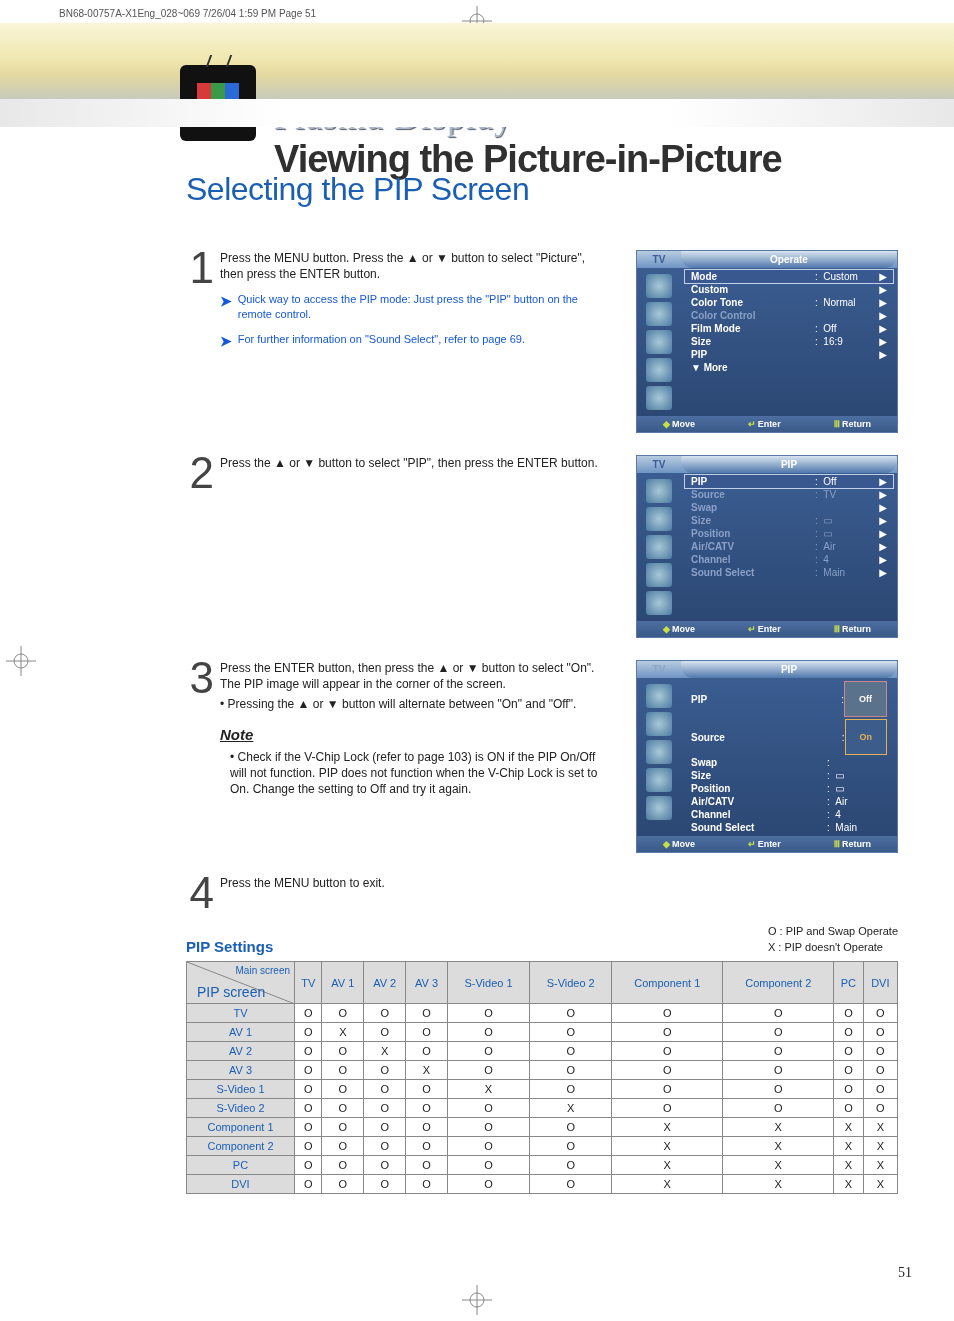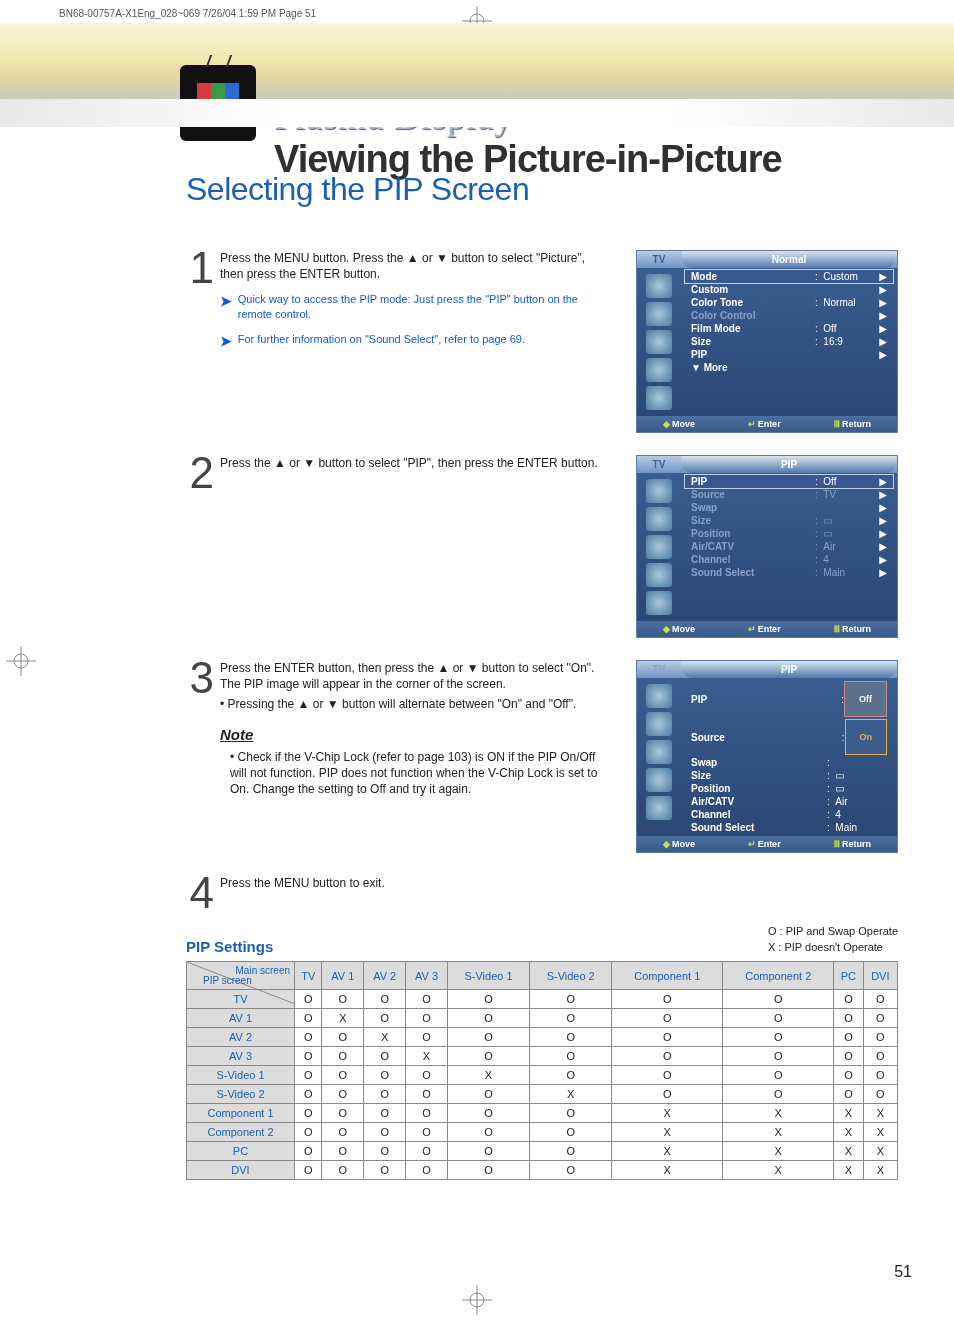--- a/index.html
+++ b/index.html
@@ -44,27 +44,27 @@
   .val-box.hl{ border-color:#e8b050; background:#3c5c8c; color:#e8b050;}
   .osd-foot{ display:flex; justify-content:space-around; padding:3px 6px; background:linear-gradient(to bottom,#4c6ea0,#3a5a88); font-size:9px; font-weight:bold;gap:13px; }
   .osd-foot span{ color:#fff; }
   .osd-foot .ic{ color:#c8e048; margin-right:2px; }
   .pip-area{ margin-top:6px; }
   .pip-hd-row{ display:flex; justify-content:space-between; align-items:flex-end; }
   .pip-hd{ color:#1a5fb4; font-weight:bold; font-size:15px;margin-top:18px; }
   .legend{ font-size:11px; line-height:1.4; }
   table.pip-t{ width:100%; border-collapse:collapse; margin-top:6px; font-family:'Arial Narrow',Arial; font-size:11px; }
   table.pip-t th, table.pip-t td{ border:1px solid #888; text-align:center; padding:3px 2px; }
-  table.pip-t .corner{ position:relative; width:108px; height:28px; background:#dcdcdc; padding:0; }
+  table.pip-t .corner{ position:relative; width:108px; height:42px; background:#dcdcdc; padding:0; }
   table.pip-t .corner svg{ position:absolute; left:0; top:0; }
   table.pip-t .corner .ms{ position:absolute; right:4px; top:3px; color:#1a5fb4; font-size:10px; }
-  table.pip-t .corner .ps{ position:absolute; left:16px; bottom:3px; color:#1a5fb4; font-size:10px; }
+  table.pip-t .corner .ps{ position:absolute; left:10px; bottom:3px; color:#1a5fb4; font-size:14px; }
   table.pip-t th{ background:#dcdcdc; color:#1a5fb4; font-weight:normal; font-size:11px; padding:4px 1px; }
   table.pip-t td.rh{ background:#dcdcdc; color:#1a5fb4; width:108px; }
-  .page-num{ position:absolute; right:42px; bottom:40px; font-size:16px; }
+  .page-num{ position:absolute; right:42px; bottom:40px; font-size:14px;font-family:Liberation Serif, serif; }
   .reg-marks{ position:absolute; pointer-events:none;}
   .reg-top{ left:50%; top:6px; transform:translateX(-50%); }
   .reg-bot{ left:50%; bottom:6px; transform:translateX(-50%); }
   .reg-left{ left:6px; top:50%; transform:translateY(-50%); }
 </style>
 </head>
 <body>
 <div class="page">
 
 <div class="print-header">BN68-00757A-X1Eng_028~069  7/26/04  1:59 PM  Page 51</div>
@@ -117,21 +117,21 @@
           <div class="tip">
                 <span class="tip-arrow">➤</span>
                 <span>For further information on "Sound Select", refer to page 69.</span>
               </div>
         </div>
       </div>
     </div>
     <div class="osd">
       <div class="osd-head">
             <div class="src">TV</div>
-            <div class="ttl">Normal</div>
+            <div class="ttl">Operate</div>
           </div>
       <div class="osd-body">
         <div class="osd-icons">
               <div class="osd-icon"></div>
               <div class="osd-icon"></div>
               <div class="osd-icon"></div>
               <div class="osd-icon"></div>
               <div class="osd-icon"></div>
             </div>
         <div class="osd-rows" id="osd1-rows">

